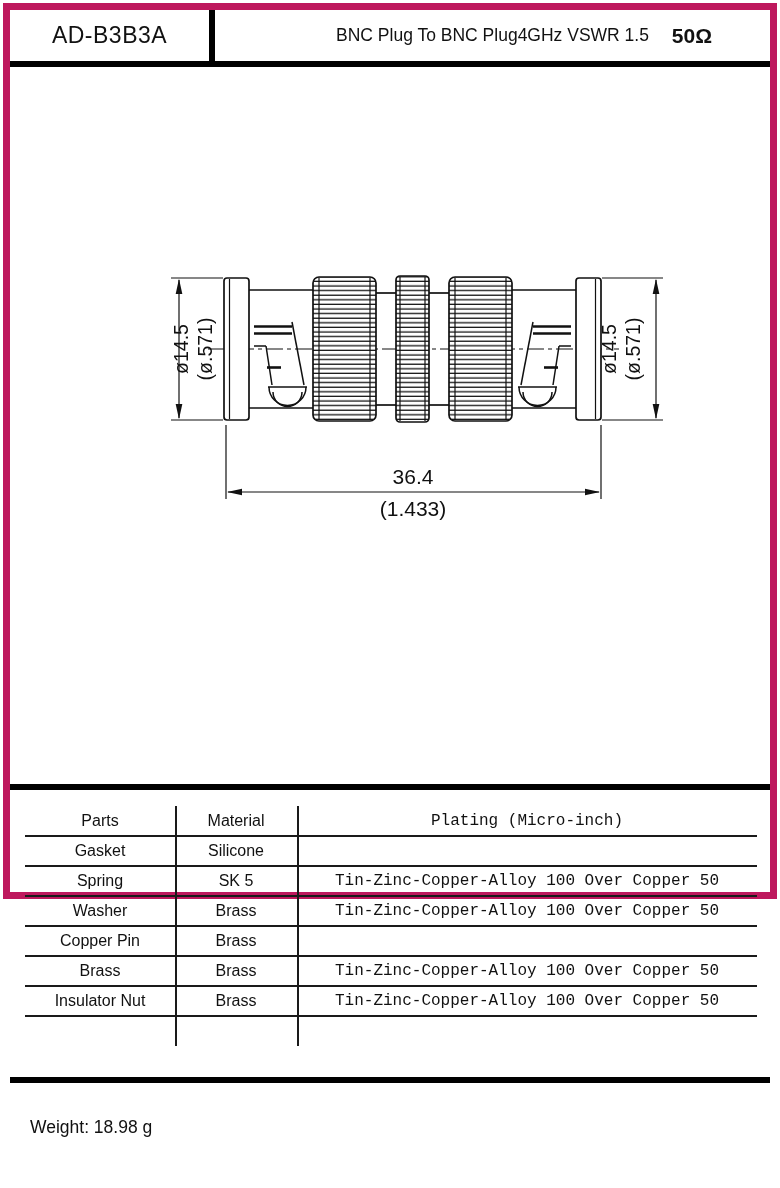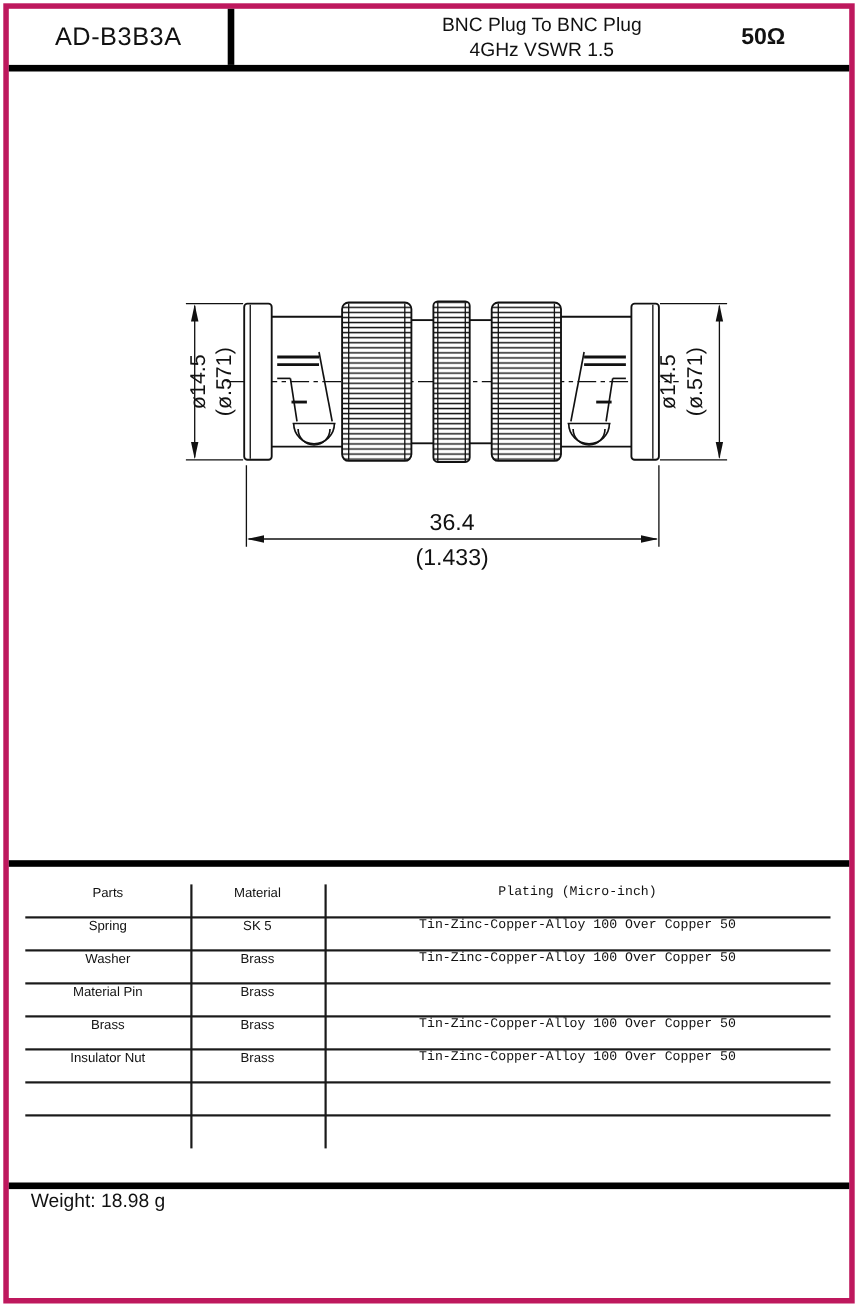--- a/index.html
+++ b/index.html
@@ -1,41 +1,41 @@
 <!DOCTYPE html>
 <html><head>
 <meta charset="utf-8">
 <style>
   * { margin:0; padding:0; box-sizing:border-box; }
   html,body { width:780px; height:1188px; background:#fff; font-family:"Liberation Sans", sans-serif; color:#111; }
-  .page { position:absolute; left:3px; top:3px; width:774px; height:1182px; border:5px solid #be185d; background:#fff; }
+  .page { position:absolute; left:3px; top:3px; width:774px; height:896px; border:7px solid #be185d; background:#fff; }
 
   
   .hdr { position:relative; height:57px; border-bottom:6px solid #000; display:flex; }
   .hdr-left { width:205px; border-right:6px solid #000; display:flex; align-items:center; justify-content:center; font-size:23px; letter-spacing:.5px; }
-  .hdr-center { flex:1; position:relative; display:flex; flex-direction:column; align-items:center; justify-content:center; font-size:17.5px; line-height:1.3; text-align:center; }
+  .hdr-center { flex:1; position:relative; display:flex; flex-direction:row; align-items:center; justify-content:center; font-size:17.5px; line-height:1.3; text-align:center; }
   .hdr-ohm { position:absolute; right:58px; top:50%; transform:translateY(-50%); font-size:21px; font-weight:bold; }
 
   
   .draw { position:relative; height:723px; border-bottom:6px solid #000; }
   .draw svg { position:absolute; left:0; top:0; }
 
   
   .tbl-sec { position:relative; height:293px; border-bottom:6px solid #000; }
   .tbl { position:absolute; left:15px; top:16px; width:732px; }
-  .trow { position:relative; height:30px; display:flex; font-size:12px; }
+  .trow { position:relative; height:30px; display:flex; align-items:center; font-size:16px; }
   .c1 { width:150px; text-align:center; }
   .c2 { width:122px; text-align:center; }
   .c3 { flex:1; text-align:center;font-family:Liberation Mono, monospace; }
   .hrule { position:absolute; left:0; width:732px; height:2px; background:#1a1a1a; }
   .vrule { position:absolute; top:0; width:2px; height:240px; background:#1a1a1a; }
 
   
   .ftr { position:relative; height:72px; }
-  .ftr span { position:absolute; left:20px; top:0; font-size:17.5px; }
+  .ftr span { position:absolute; left:20px; top:34px; font-size:17.5px; }
 </style>
 </head>
 <body>
 
 <div class="page">
 
   <div class="hdr">
     <div class="hdr-left">AD-B3B3A</div>
     <div class="hdr-center">
       <div>BNC Plug To BNC Plug</div>
@@ -126,31 +126,36 @@
   </div>
 
   <div class="tbl-sec">
     <div class="tbl">
       <div class="trow">
         <div class="c1">Parts</div>
         <div class="c2">Material</div>
         <div class="c3">Plating (Micro-inch)</div>
       </div>
       <div class="trow">
+        <div class="c1">Gasket</div>
+        <div class="c2">Silicone</div>
+        <div class="c3"></div>
+      </div>
+      <div class="trow">
         <div class="c1">Spring</div>
         <div class="c2">SK 5</div>
         <div class="c3">Tin-Zinc-Copper-Alloy 100 Over Copper 50</div>
       </div>
       <div class="trow">
         <div class="c1">Washer</div>
         <div class="c2">Brass</div>
         <div class="c3">Tin-Zinc-Copper-Alloy 100 Over Copper 50</div>
       </div>
       <div class="trow">
-        <div class="c1">Material Pin</div>
+        <div class="c1">Copper Pin</div>
         <div class="c2">Brass</div>
       </div>
       <div class="trow">
         <div class="c1">Brass</div>
         <div class="c2">Brass</div>
         <div class="c3">Tin-Zinc-Copper-Alloy 100 Over Copper 50</div>
       </div>
       <div class="trow">
         <div class="c1">Insulator Nut</div>
         <div class="c2">Brass</div>

